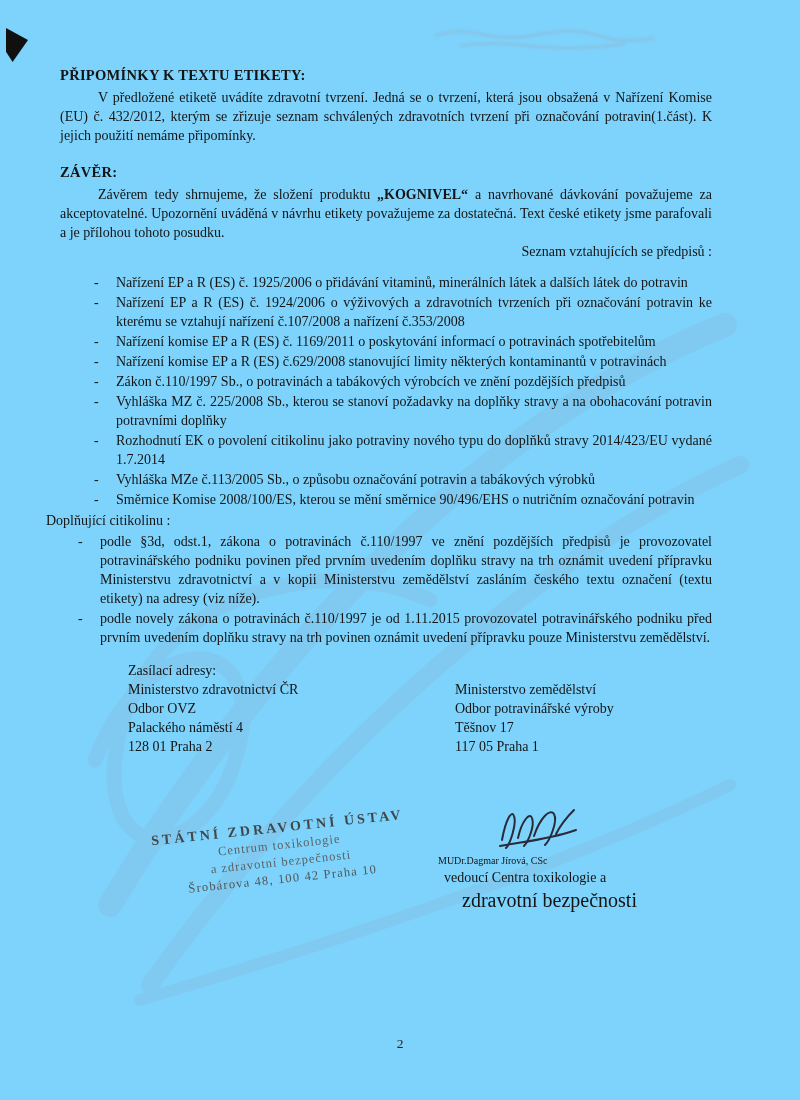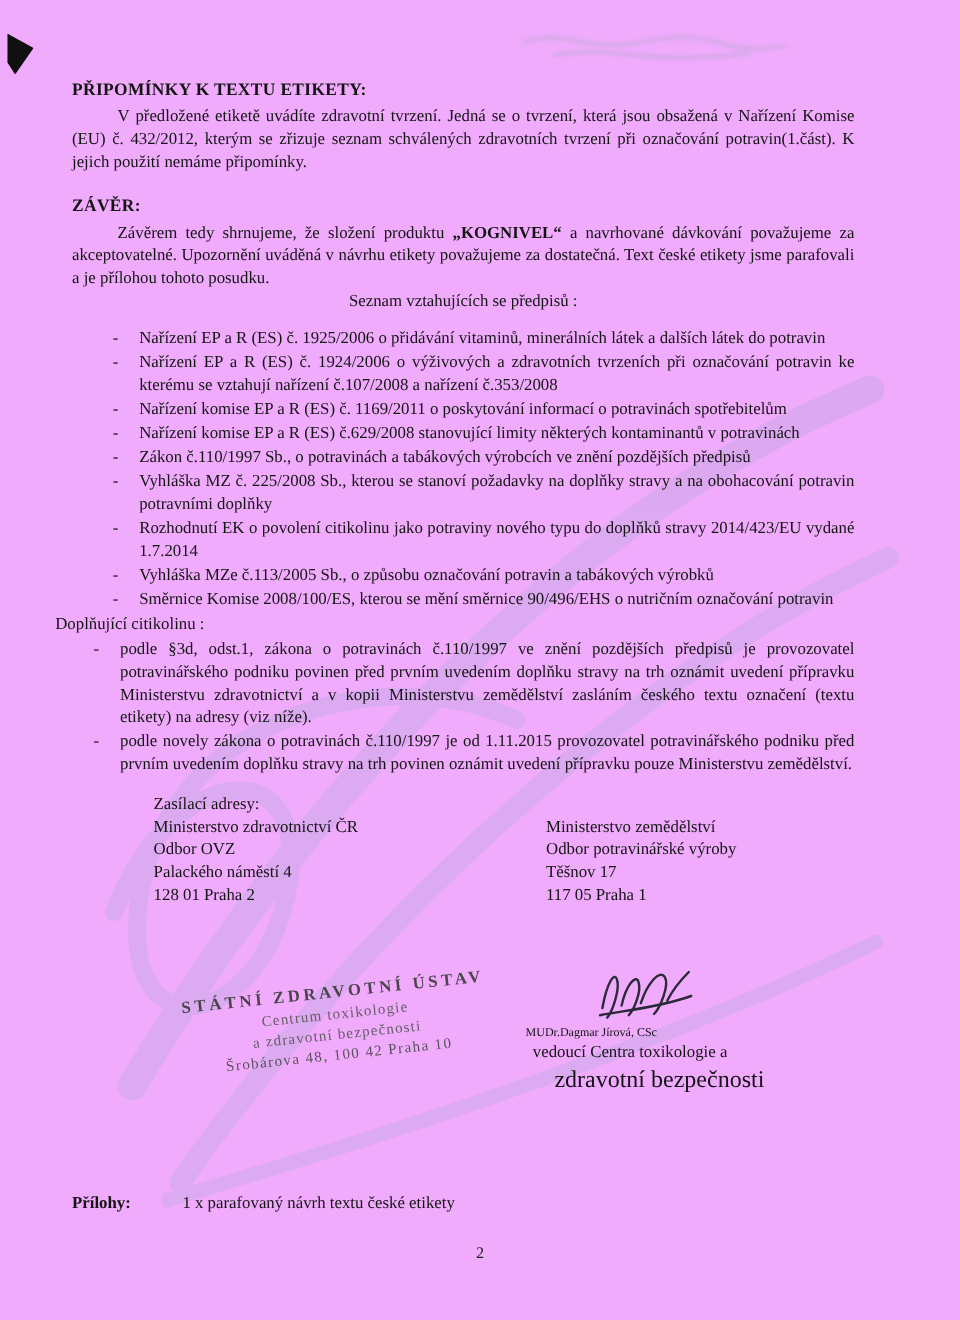--- a/index.html
+++ b/index.html
@@ -5,21 +5,21 @@
   html,body{margin:0;padding:0;}
   body{
     width:800px;height:1100px;
     background:#f6f6f4;
     font-family:"Liberation Serif", serif;
     color:#141414;
   }
   .page{
     position:relative;
     width:800px;height:1100px;
-    background:#f0abfc;
+    background:#7dd3fc;
     overflow:hidden;
   }
   
   .corner-mark{
     position:absolute;left:6px;top:28px;width:22px;height:34px;
     background:#101010;
     clip-path:polygon(0 0,100% 35%,30% 100%,0 70%);
   }
   .watermark{
     position:absolute;left:0;top:0;width:800px;height:1100px;
@@ -30,21 +30,21 @@
     filter:blur(1.6px);opacity:.55;pointer-events:none;
   }
   
   .content{
     position:absolute;left:60px;top:66px;width:652px;
     font-size:14px;line-height:1.36;text-align:justify;
   }
   .h-block{font-weight:bold;font-size:14.5px;letter-spacing:.3px;text-align:left;}
   .para{text-indent:38px;margin:2px 0 0 0;}
   .gap-m{height:18px;}
-  .plain-line{text-align:center;}
+  .plain-line{text-align:right;}
   
   .reg-list{margin:12px 0 0 34px;}
   .reg-item{display:flex;margin-bottom:1px;}
   .reg-item .dash{width:22px;flex:0 0 22px;text-align:left;}
   .reg-item .dash::before{content:"-";}
   .reg-item .txt{flex:1;text-align:justify;}
   .add-intro{margin-left:-14px;text-align:left;margin-top:2px;}
   .add-list{margin:2px 0 0 18px;}
   
   .addr-intro{margin-left:68px;text-align:left;margin-top:14px;}
@@ -194,22 +194,18 @@
             <path d="M66 34 C 72 22 80 14 84 10"></path>
             <path d="M10 46 C 30 42 58 40 86 30"></path>
           </g>
         </svg>
         <div class="sig-name">MUDr.Dagmar Jírová, CSc</div>
         <div class="sig-title1">vedoucí Centra toxikologie a</div>
         <div class="sig-title2">zdravotní bezpečnosti</div>
       </div>
     </div>
 
-    <div class="attachments">
-      <span class="lbl">Přílohy:</span>
-      <span class="val">1 x parafovaný návrh textu české etikety</span>
-    </div>
 
   </div>
 
   <div class="page-number">2</div>
 
 </div>
 
 </body></html>

